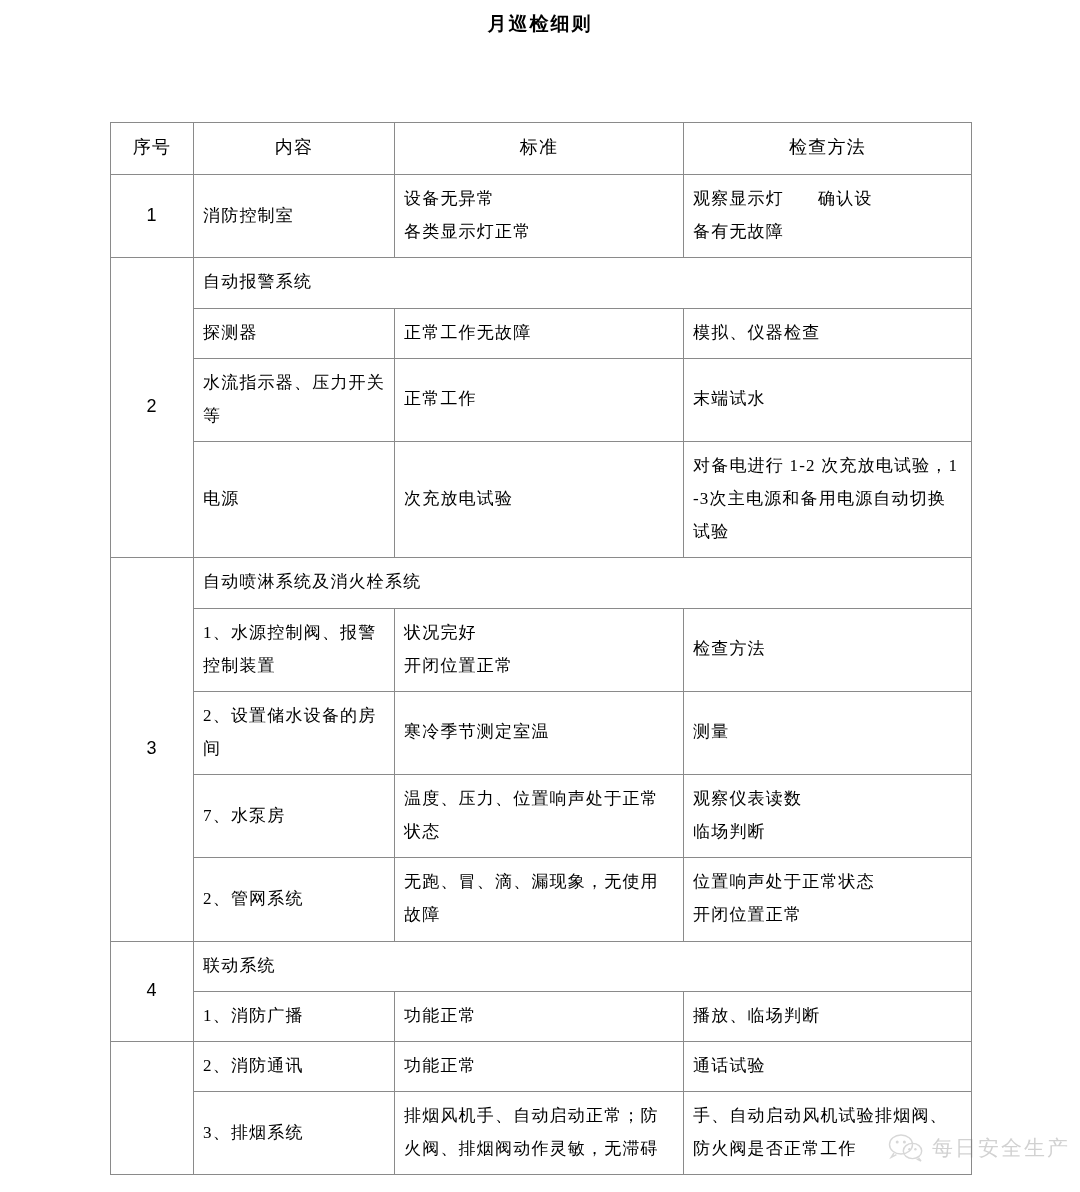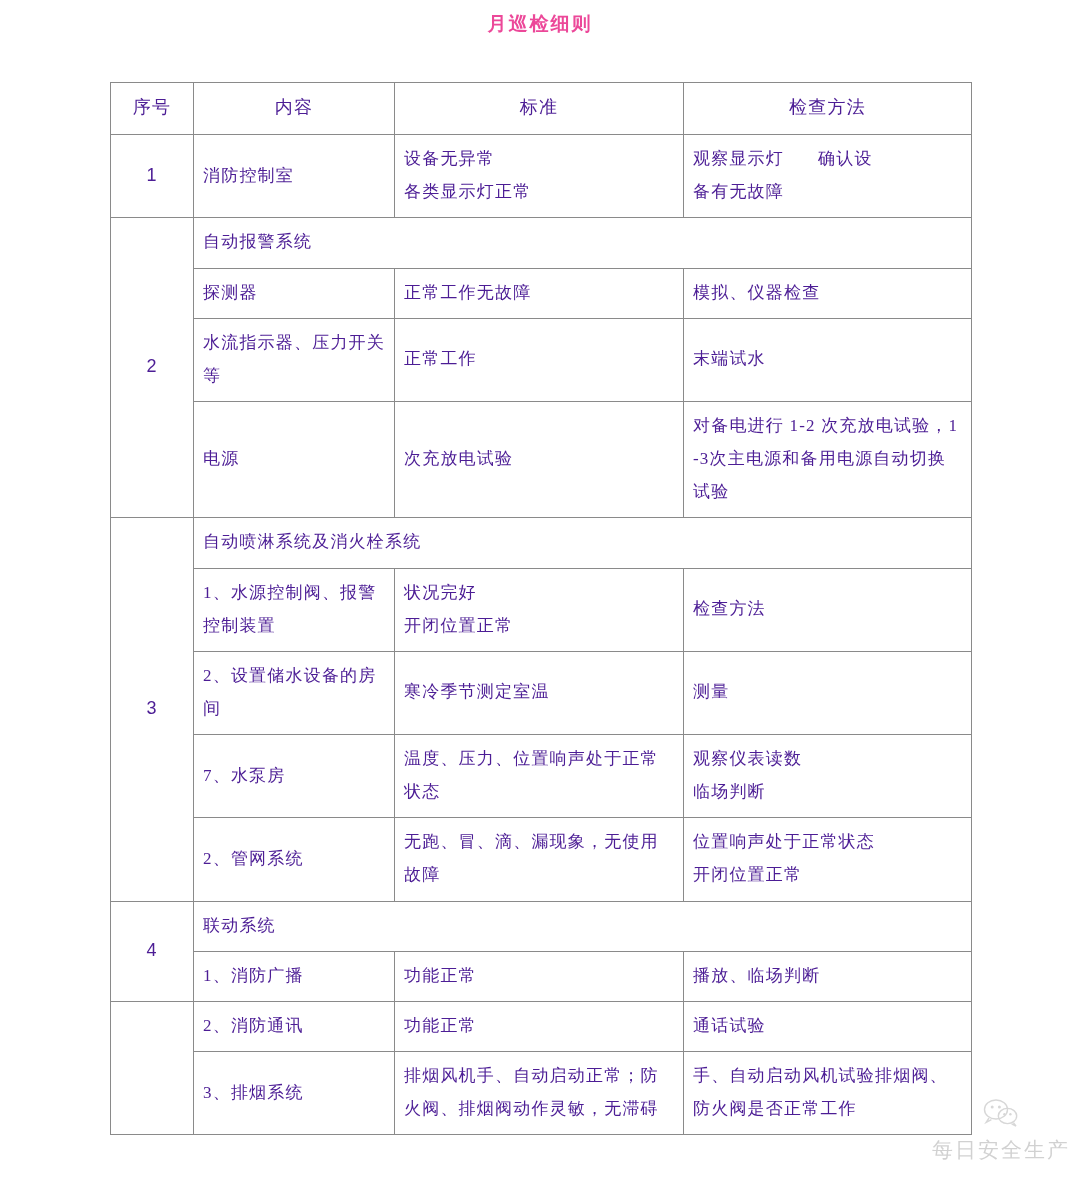--- a/index.html
+++ b/index.html
@@ -20,35 +20,36 @@
     width: 1080px;
     height: 1192px;
     box-sizing: border-box;
   }
   .doc-title {
     text-align: center;
     font-size: 19px;
     font-weight: bold;
     letter-spacing: 2px;
     padding-top: 11px;
-    color: #ec4899;
+    color: #000000;
     font-family: "Liberation Serif", "DejaVu Serif", serif;
   }
   .table-wrap {
     position: absolute;
     left: 110px;
     top: 82px;
     width: 861px;
   }
   table.insp {
     border-collapse: collapse;
     width: 861px;
     table-layout: fixed;
     font-size: 17px;
-    color: #4c1d95;
+    color: #000000;
+    margin-top: 40px;
   }
   table.insp td {
     border: 1px solid #8a8a8a;
     padding: 7px 9px 9px 9px;
     vertical-align: middle;
     line-height: 1.95;
     letter-spacing: 1.2px;
     word-break: break-all;
   }
   
@@ -84,21 +85,20 @@
   .watermark {
     position: absolute;
     right: 10px;
     bottom: 28px;
     display: flex;
     align-items: center;
     gap: 7px;
     opacity: 0.34;
     pointer-events: none;
     color: #6d6d6d;
-    flex-direction: column;
   }
   .watermark .wm-text {
     font-size: 21px;
     letter-spacing: 2px;
     font-family: "Liberation Serif", "DejaVu Serif", serif;
     color: #7a7a7a;
   }
   .wechat-logo { display:block; }
 </style>
 </head>

